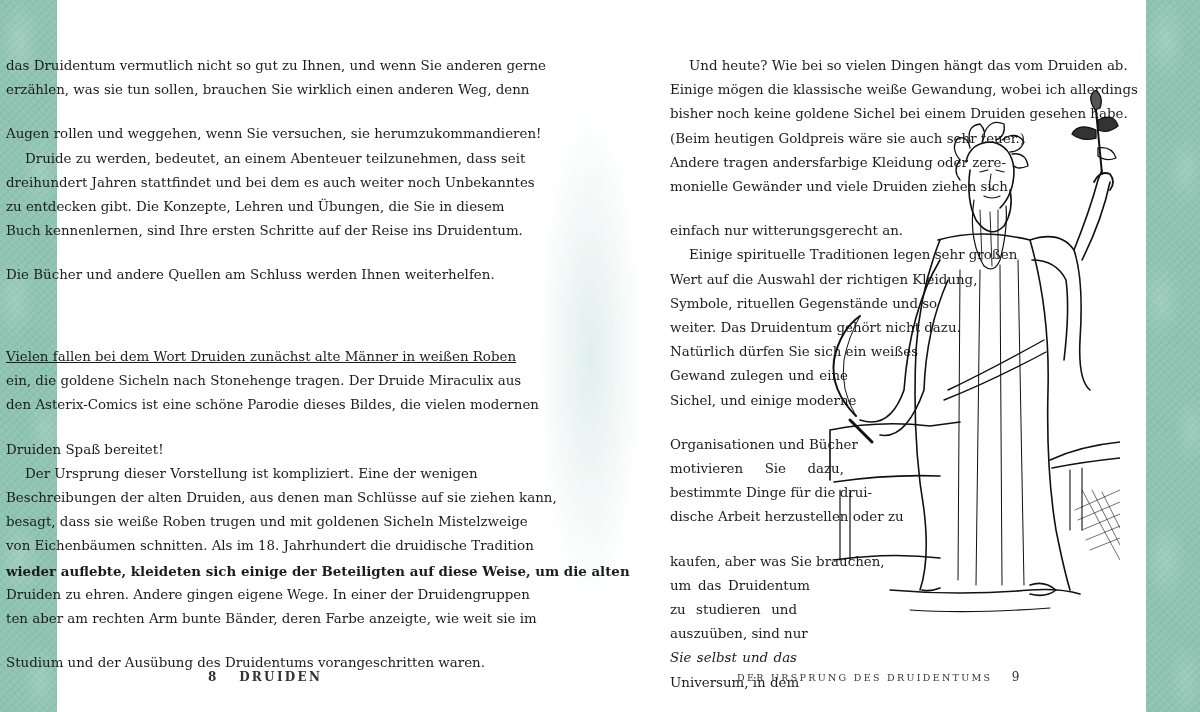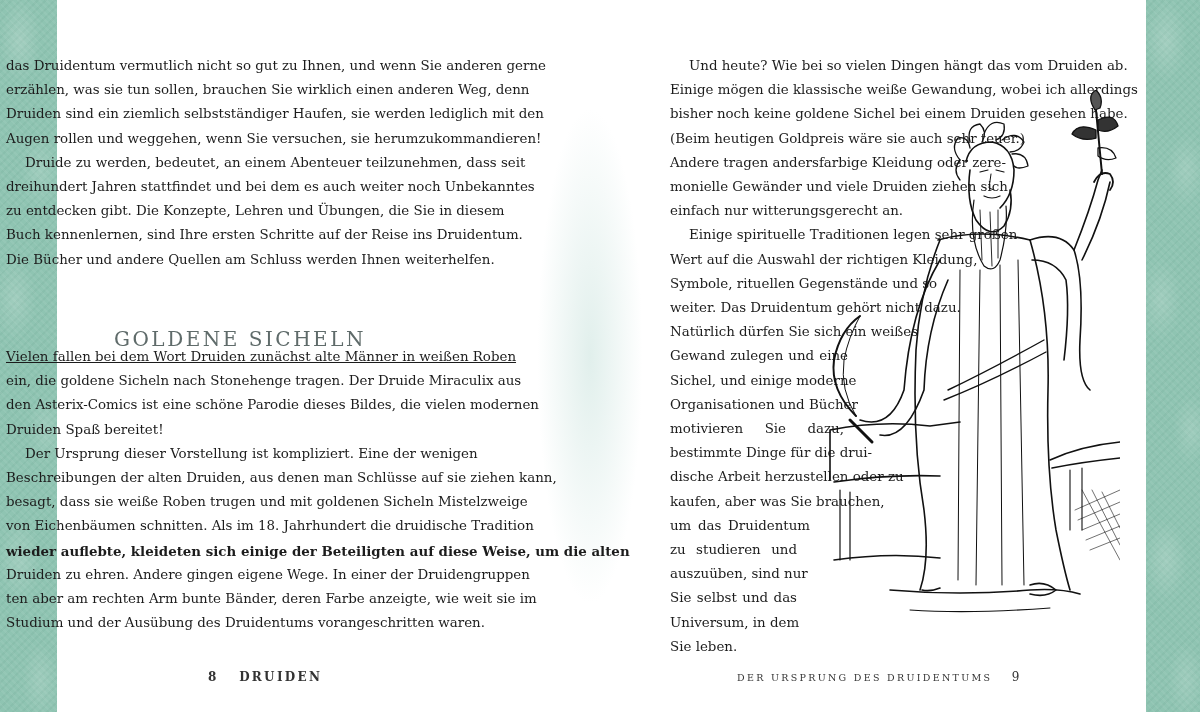--- a/index.html
+++ b/index.html
@@ -30,21 +30,21 @@
     background:
       radial-gradient(ellipse 70px 330px at 90px 356px, rgba(200,226,220,0.55), transparent 75%);
   }
 
   .text-block {
     position:absolute; font-size:13.4px; line-height:24.2px; text-align:justify;
     color:#1c1c1c;
   }
   .text-block p { margin:0; }
   .text-block .line { display:block; white-space:nowrap; text-align-last:justify; }
-  .text-block .line.last { text-align-last:left; }
+  .text-block .line.last { text-align-last:left;margin-top:20px; }
 
   .lb1 { left:6px; top:54px; width:466px; }
   .heading {
     position:absolute; left:0; top:285px; width:480px; text-align:center;
     font-size:20px; line-height:25px; letter-spacing:2.5px;
     color:#5f6b6a; font-variant:small-caps; font-family:"DejaVu Serif", serif;
     text-transform:uppercase; font-weight:normal;
   }
   .lb2 { left:6px; top:345px; width:466px; }
 
@@ -67,35 +67,33 @@
 
 <div class="spread">
   <div class="border-left"></div>
   <div class="border-right"></div>
   <div class="gutter"></div>
 
   <div class="text-block lb1" id="lb1">
       <p>
         <span class="line" style="width: 466px; text-align-last: justify;">das Druidentum vermutlich nicht so gut zu Ihnen, und wenn Sie anderen gerne</span>
         <span class="line" style="width: 466px; text-align-last: justify;">erzählen, was sie tun sollen, brauchen Sie wirklich einen anderen Weg, denn</span>
-        <span class="line" style="width: 466px; text-align-last: justify;">Druiden sind ein ziemlich selbstständiger Haufen, sie werden lediglich mit den</span>
         <span class="line last">Augen rollen und weggehen, wenn Sie versuchen, sie herumzukommandieren!</span>
       </p>
       <p>
         <span class="line" style="text-indent: 19px; width: 466px; text-align-last: justify;">Druide zu werden, bedeutet, an einem Abenteuer teilzunehmen, dass seit</span>
         <span class="line" style="width: 466px; text-align-last: justify;">dreihundert Jahren stattfindet und bei dem es auch weiter noch Unbekanntes</span>
         <span class="line" style="width: 466px; text-align-last: justify;">zu entdecken gibt. Die Konzepte, Lehren und Übungen, die Sie in diesem</span>
         <span class="line" style="width: 466px; text-align-last: justify;">Buch kennenlernen, sind Ihre ersten Schritte auf der Reise ins Druidentum.</span>
         <span class="line last">Die Bücher und andere Quellen am Schluss werden Ihnen weiterhelfen.</span>
       </p>
     </div>
 
   <h2 class="heading">
     <br>
-    <span>goldene Sicheln</span>
   </h2>
 
   <div class="text-block lb2" id="lb2">
       <p>
         <span class="line" style="width: 466px; text-align-last: justify; text-decoration: underline;">Vielen fallen bei dem Wort Druiden zunächst alte Männer in weißen Roben</span>
         <span class="line" style="width: 466px; text-align-last: justify;">ein, die goldene Sicheln nach Stonehenge tragen. Der Druide Miraculix aus</span>
         <span class="line" style="width: 466px; text-align-last: justify;">den Asterix-Comics ist eine schöne Parodie dieses Bildes, die vielen modernen</span>
         <span class="line last">Druiden Spaß bereitet!</span>
       </p>
       <p>
@@ -134,21 +132,21 @@
         <span class="line" style="width: 178px; text-align-last: justify;">Gewand zulegen und eine</span>
         <span class="line" style="width: 164px; text-align-last: justify;">Sichel, und einige moderne</span>
         <span class="line last">Organisationen und Bücher</span>
         <span class="line" style="width: 174px; text-align-last: justify;">motivieren Sie dazu,</span>
         <span class="line" style="width: 176px; text-align-last: justify;">bestimmte Dinge für die drui-</span>
         <span class="line" style="width: 206px; text-align-last: justify;">dische Arbeit herzustellen oder zu</span>
         <span class="line last">kaufen, aber was Sie brauchen,</span>
         <span class="line" style="width: 140px; text-align-last: justify;">um das Druidentum</span>
         <span class="line" style="width: 127px; text-align-last: justify;">zu studieren und</span>
         <span class="line" style="width: 121px; text-align-last: justify;">auszuüben, sind nur</span>
-        <span class="line" style="width: 127px; text-align-last: justify;">Sie selbst und das</span>
+        <span class="line" style="width: 127px; text-align-last: justify; font-style: italic;">Sie selbst und das</span>
         <span class="line" style="width: 127px; text-align-last: justify;">Universum, in dem</span>
         <span class="line last">Sie leben.</span>
       </p>
     </div>
 
   <svg class="illustration" viewBox="0 0 300 560" xmlns="http://www.w3.org/2000/svg" fill="none" stroke="#111" stroke-width="1.6" stroke-linecap="round" stroke-linejoin="round">
 
     <path d="M10 390 L10 340 Q60 330 110 336 L140 332"></path>
     <path d="M14 392 Q70 384 120 386"></path>
     <path d="M20 400 L20 470 M30 402 L30 470" stroke-width="1.2"></path>

